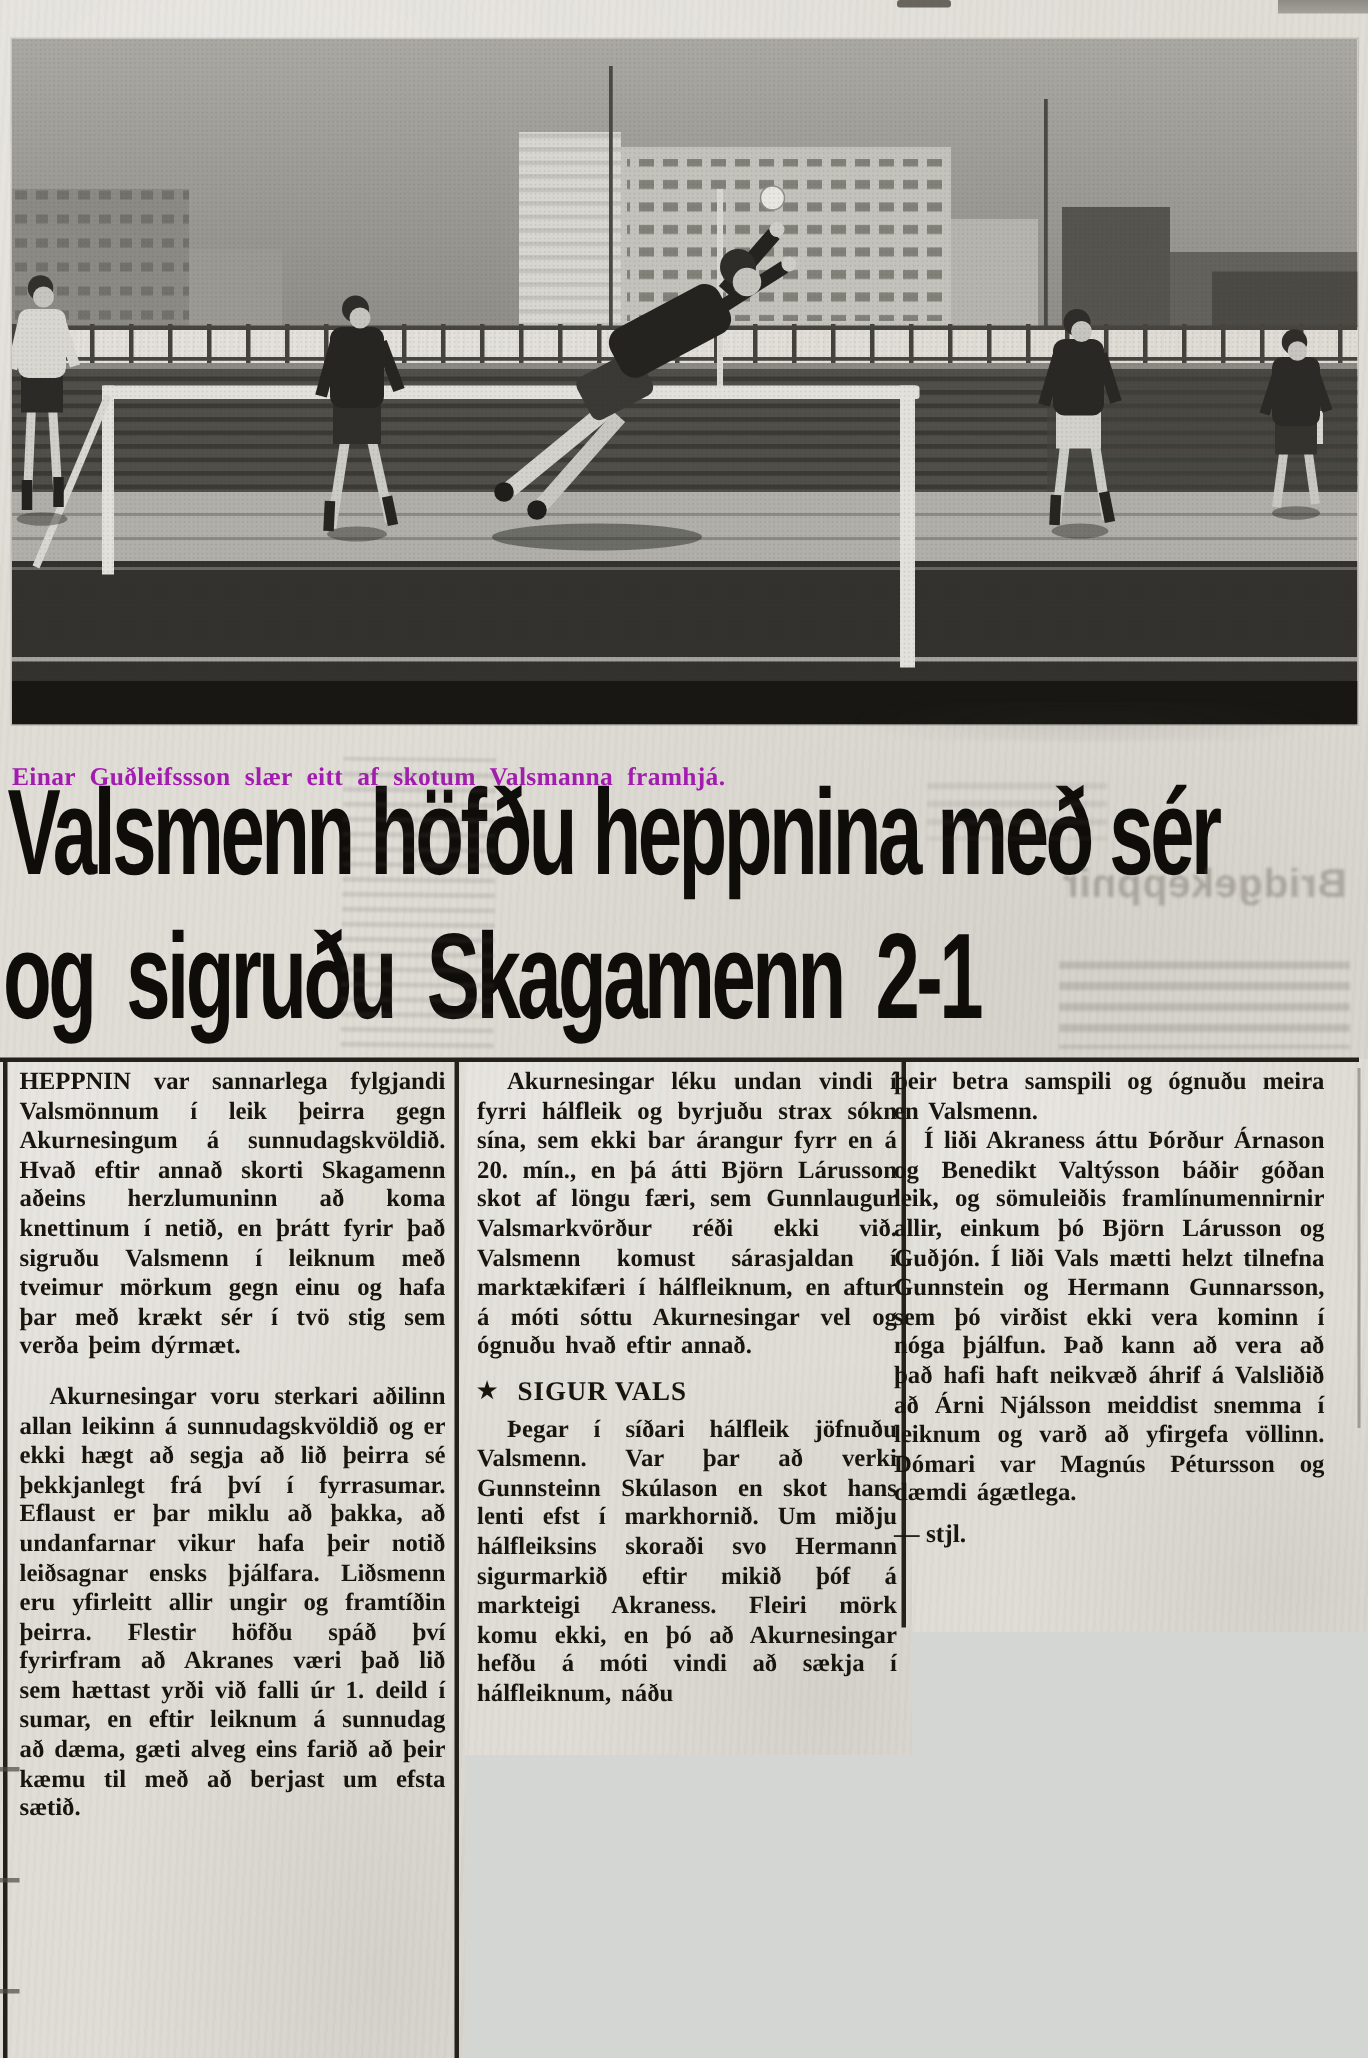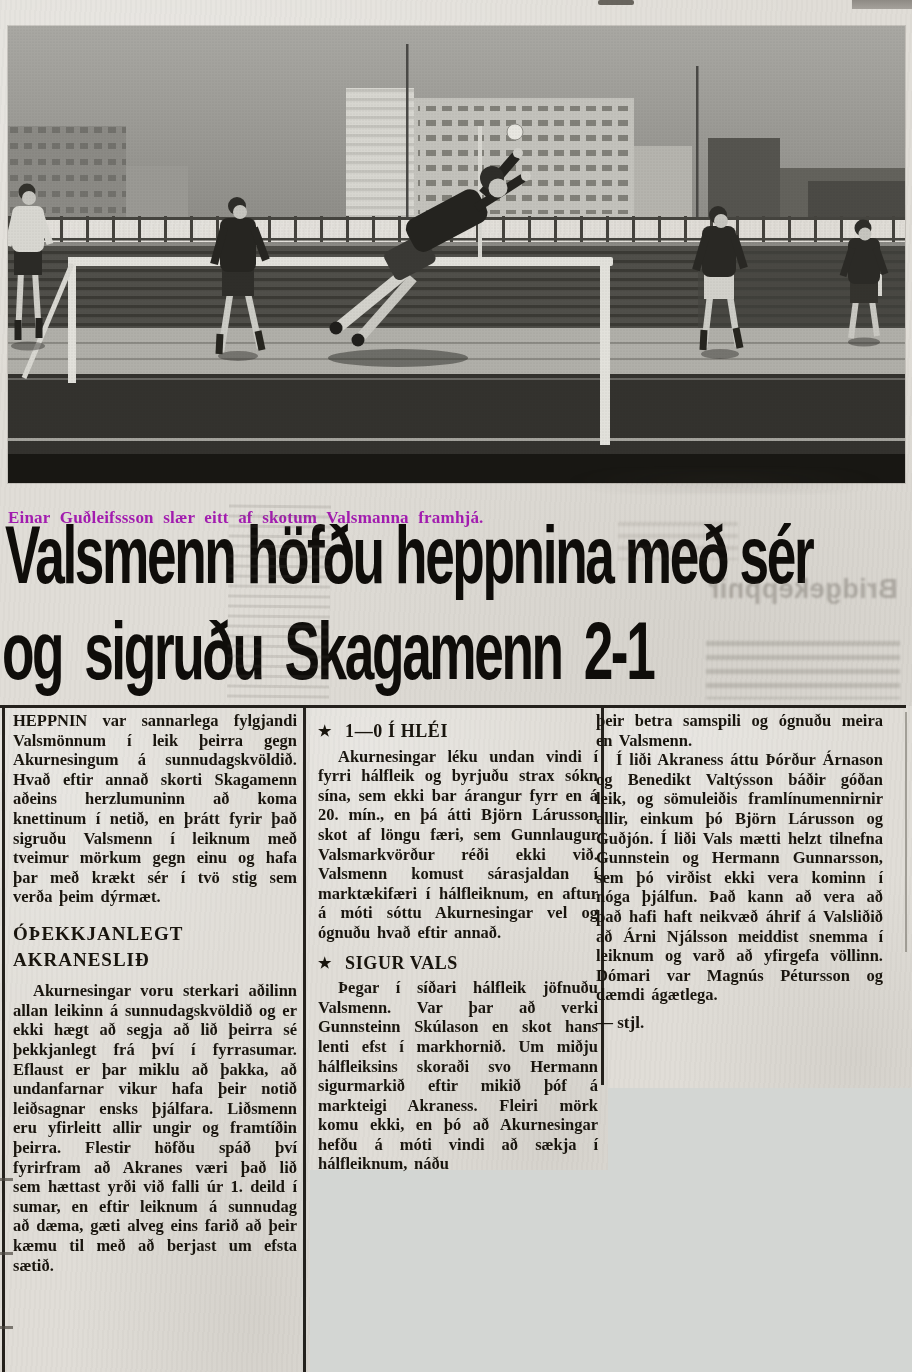--- a/index.html
+++ b/index.html
@@ -258,31 +258,24 @@
   <div class="rule rule-v-left"></div>
   <div class="rule rule-v-mid1"></div>
   <div class="rule rule-v-mid2"></div>
   <div class="rule rule-v-right"></div>
   <div class="margin-dash" style="top:1178px"></div>
   <div class="margin-dash" style="top:1252px"></div>
   <div class="margin-dash" style="top:1326px"></div>
 
   <div class="col col-1">
     <p class="body-p lead-p">HEPPNIN var sannarlega fylgjandi Valsmönnum í leik þeirra gegn Akurnesingum á sunnudagskvöldið. Hvað eftir annað skorti Skagamenn aðeins herzlumuninn að koma knettinum í netið, en þrátt fyrir það sigruðu Valsmenn í leiknum með tveimur mörkum gegn einu og hafa þar með krækt sér í tvö stig sem verða þeim dýrmæt.</p>
-    <div class="subhead">
-      <div>ÓÞEKKJANLEGT</div>
-      <div>AKRANESLIÐ</div>
-    </div>
     <p class="body-p indent">Akurnesingar voru sterkari aðilinn allan leikinn á sunnudagskvöldið og er ekki hægt að segja að lið þeirra sé þekkjanlegt frá því í fyrrasumar. Eflaust er þar miklu að þakka, að undanfarnar vikur hafa þeir notið leiðsagnar ensks þjálfara. Liðsmenn eru yfirleitt allir ungir og framtíðin þeirra. Flestir höfðu spáð því fyrirfram að Akranes væri það lið sem hættast yrði við falli úr 1. deild í sumar, en eftir leiknum á sunnudag að dæma, gæti alveg eins farið að þeir kæmu til með að berjast um efsta sætið.</p>
   </div>
 
   <div class="col col-2">
-    <div class="section-head">
-      <span class="star">★</span><span>1—0 Í HLÉI</span>
-    </div>
     <p class="body-p indent">Akurnesingar léku undan vindi í fyrri hálfleik og byrjuðu strax sókn sína, sem ekki bar árangur fyrr en á 20. mín., en þá átti Björn Lárusson skot af löngu færi, sem Gunnlaugur Valsmarkvörður réði ekki við. Valsmenn komust sárasjaldan í marktækifæri í hálfleiknum, en aftur á móti sóttu Akurnesingar vel og ógnuðu hvað eftir annað.</p>
     <div class="section-head" style="">
       <span class="star">★</span><span>SIGUR VALS</span>
     </div>
     <p class="body-p indent">Þegar í síðari hálfleik jöfnuðu Valsmenn. Var þar að verki Gunnsteinn Skúlason en skot hans lenti efst í markhornið. Um miðju hálfleiksins skoraði svo Hermann sigurmarkið eftir mikið þóf á markteigi Akraness. Fleiri mörk komu ekki, en þó að Akurnesingar hefðu á móti vindi að sækja í hálfleiknum, náðu</p>
   </div>
 
   <div class="col col-3">
     <p class="body-p">þeir betra samspili og ógnuðu meira en Valsmenn.</p>
     <p class="body-p indent">Í liði Akraness áttu Þórður Árnason og Benedikt Valtýsson báðir góðan leik, og sömuleiðis framlínumennirnir allir, einkum þó Björn Lárusson og Guðjón. Í liði Vals mætti helzt tilnefna Gunnstein og Hermann Gunnarsson, sem þó virðist ekki vera kominn í nóga þjálfun. Það kann að vera að það hafi haft neikvæð áhrif á Valsliðið að Árni Njálsson meiddist snemma í leiknum og varð að yfirgefa völlinn. Dómari var Magnús Pétursson og dæmdi ágætlega.</p>

